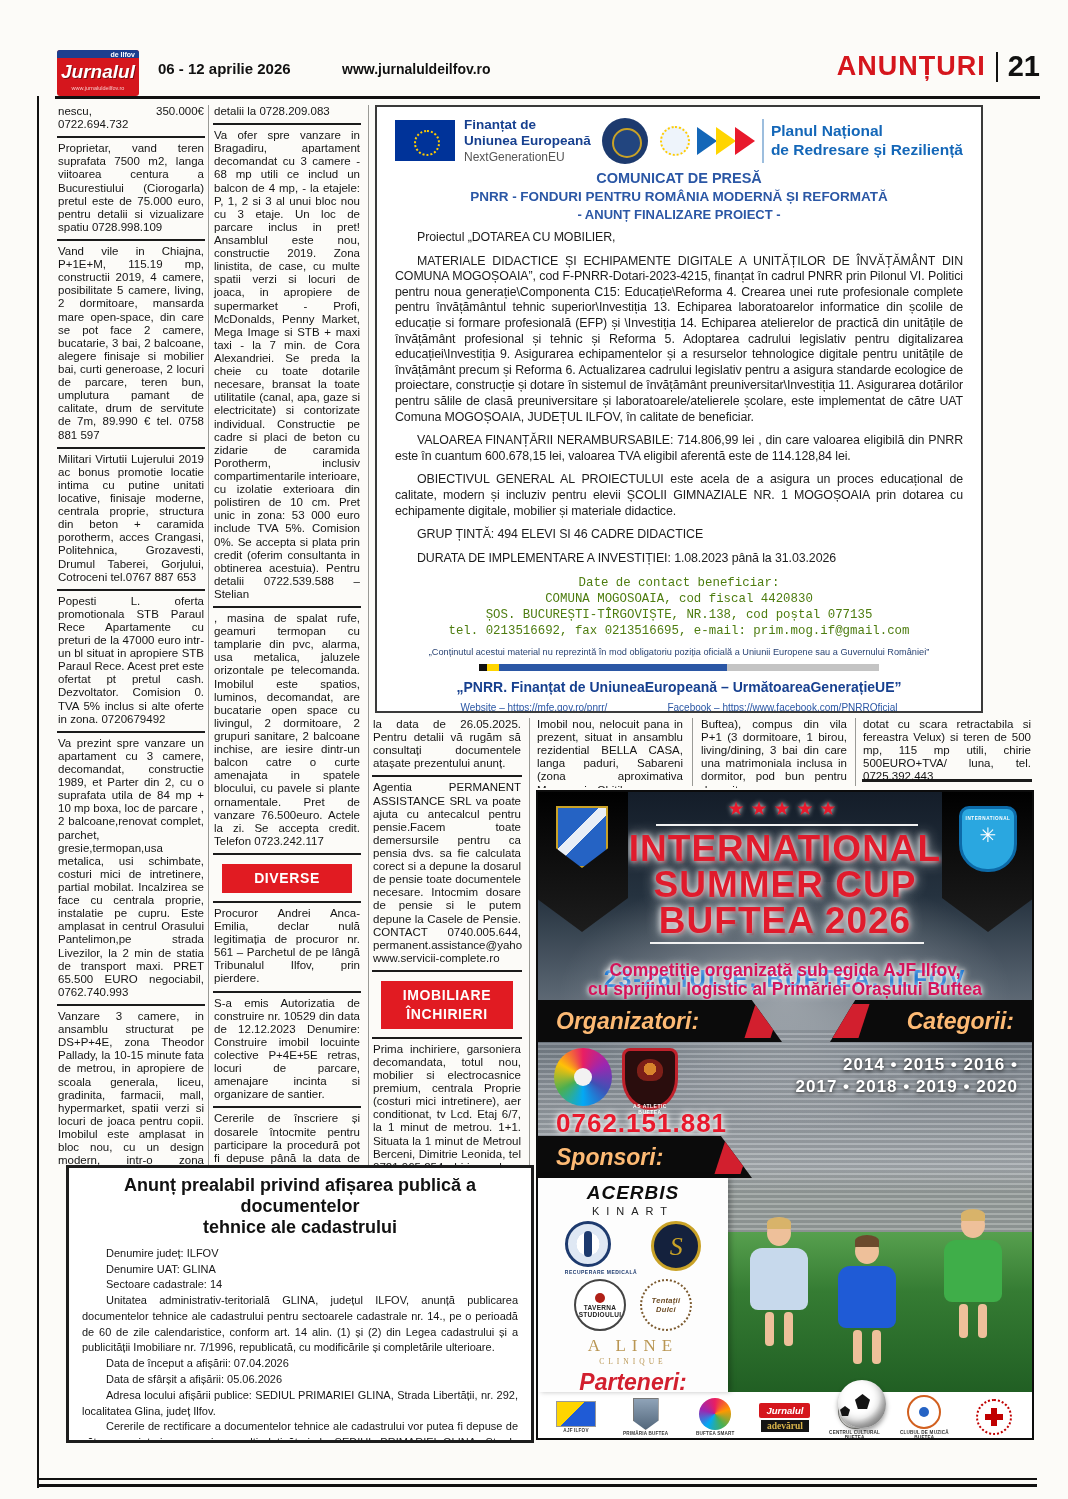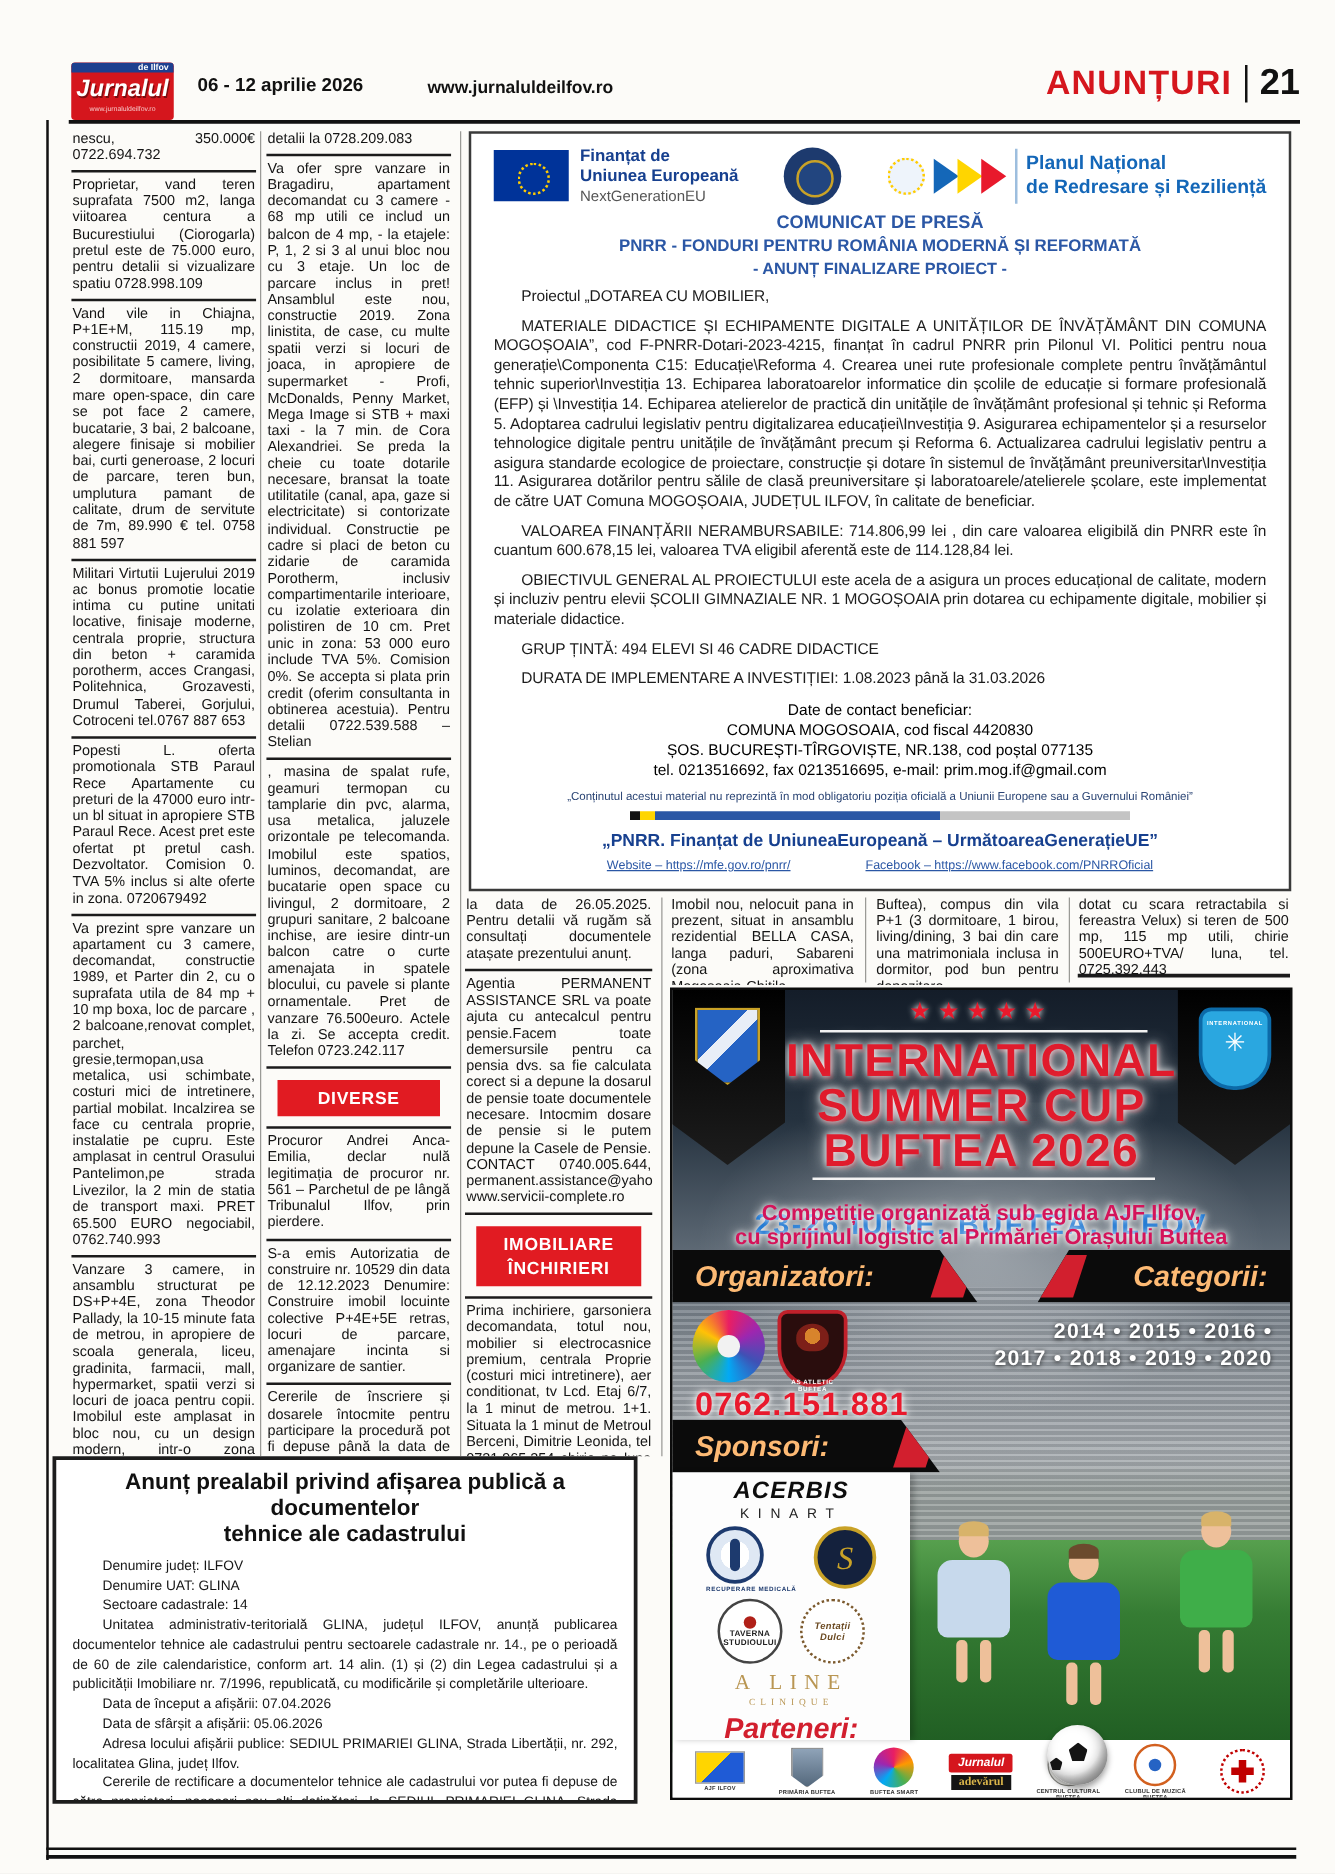--- a/index.html
+++ b/index.html
@@ -25,21 +25,21 @@
 
   
   .col { position:absolute; overflow:hidden; color:#141414; }
   .vrule { position:absolute; width:1px; background:#9a9a96; }
   .ci { border-top:2px solid #1b1b1b; padding:4px 1px 5px; font-size:11.5px; line-height:1.14; text-align:justify; }
   .ci.first { border-top:none; padding-top:0; }
   .ci.lastline { border-bottom:3px solid #1b1b1b; }
   .badge { background:#e11b22; color:#fff; font-weight:bold; text-align:center; padding:5px 0; margin:5px 8px 3px; font-size:14px; letter-spacing:.6px; line-height:1.35; }
 
   
-  .press { position:absolute; left:375px; top:105px; width:658px; height:608px; border:2px solid #3a3a3a; background:#fff; padding:10px 18px 6px; overflow:hidden; }
+  .press { position:absolute; left:375px; top:105px; width:608px; height:608px; border:2px solid #3a3a3a; background:#fff; padding:10px 18px 6px; overflow:hidden; }
   .pr-logos { display:flex; align-items:center; justify-content:space-between; margin-bottom:6px; }
   .eu-block { display:flex; align-items:center; gap:9px; }
   .eu-flag { width:60px; height:41px; background:#003399; position:relative; flex:none; }
   .eu-flag::after { content:""; position:absolute; left:50%; top:50%; width:22px; height:22px; margin:-11px 0 0 -11px; border:2px dotted #ffcc00; border-radius:50%; }
   .eu-text b { display:block; color:#17408f; font-size:13.5px; line-height:1.15; }
   .eu-text span { display:block; color:#555; font-size:12px; margin-top:2px; }
   .gov-logo { width:46px; height:46px; border-radius:50%; background:#1d3a6e; position:relative; flex:none; }
   .gov-logo::after { content:""; position:absolute; left:50%; top:50%; width:26px; height:26px; margin:-13px 0 0 -13px; border-radius:50%; border:2px solid #c9a227; background:#22457f; }
   .pnrr-block { display:flex; align-items:center; gap:7px; }
   .pnrr-ring { width:30px; height:30px; border:2px dotted #ffcc00; border-radius:50%; background:#eef4fb; flex:none; }
@@ -47,29 +47,29 @@
   .chev.b { border-left:20px solid #1467b8; }
   .chev.y { border-left:20px solid #ffd500; margin-left:-8px; }
   .chev.r { border-left:20px solid #e8192c; margin-left:-8px; }
   .pnrr-bar { width:2px; height:44px; background:#9dbede; flex:none; }
   .pnrr-name { color:#1467b8; font-weight:bold; font-size:15.5px; line-height:1.18; }
   .pr-h { text-align:center; color:#2b57a5; font-weight:bold; }
   .pr-h1 { font-size:14.5px; margin-top:2px; }
   .pr-h2 { font-size:13.5px; margin-top:3px; }
   .pr-h3 { font-size:13px; margin-top:3px; }
   .pr-body p { font-size:12.4px; line-height:15.6px; text-align:justify; text-indent:22px; color:#1d1d1d; margin-top:8px; letter-spacing:-0.1px; }
-  .pr-contact { text-align:center; font-size:12.4px; line-height:16px; color:#000000; margin-top:9px; }
+  .pr-contact { text-align:center; font-size:12.4px; line-height:16px; color:#4d7c0f; margin-top:9px;font-family:Liberation Mono, monospace; }
   .pr-disc { text-align:center; font-size:9.2px; color:#2a4474; margin-top:8px; }
   .pr-progress { width:400px; height:7px; margin:7px auto 0; background:linear-gradient(to right,#111 0 2%,#ffd500 2% 5%,#2b57a5 5% 62%,#c4c4c4 62% 100%); }
   .pr-slogan { text-align:center; font-weight:bold; font-size:14px; color:#17408f; margin-top:8px; }
   .pr-links { display:flex; justify-content:center; gap:60px; margin-top:7px; }
   .pr-links span { font-size:10px; color:#2b57a5; text-decoration:underline; cursor:pointer; }
 
   
-  .cad { position:absolute; left:42px; top:1165px; width:468px; height:278px; border:3px solid #1d1d1d; background:#fff; padding:7px 13px; overflow:hidden; }
+  .cad { position:absolute; left:66px; top:1165px; width:468px; height:278px; border:3px solid #1d1d1d; background:#fff; padding:7px 13px; overflow:hidden; }
   .cad-title { text-align:center; font-weight:bold; font-size:18px; line-height:1.18; color:#111; }
   .cad p { font-size:11px; line-height:15.8px; color:#161616; }
   .cad p.ind { text-indent:24px; text-align:justify; }
   .cad p.lbl { padding-left:24px; }
   .cad .sp { margin-top:7px; }
 
   
   .ad { position:absolute; left:536px; top:790px; width:498px; height:650px; border:2px solid #0c0c0c; overflow:hidden;
         background:linear-gradient(180deg,#141d29 0%, #25323f 16%, #55616d 30%, #8d949b 45%, #a9aeb2 58%, #9aa19f 62%); }
   .ad-glow { position:absolute; left:0; top:90px; width:100%; height:260px; background:radial-gradient(ellipse at 50% 45%, rgba(255,255,255,.38), rgba(255,255,255,0) 65%); }

